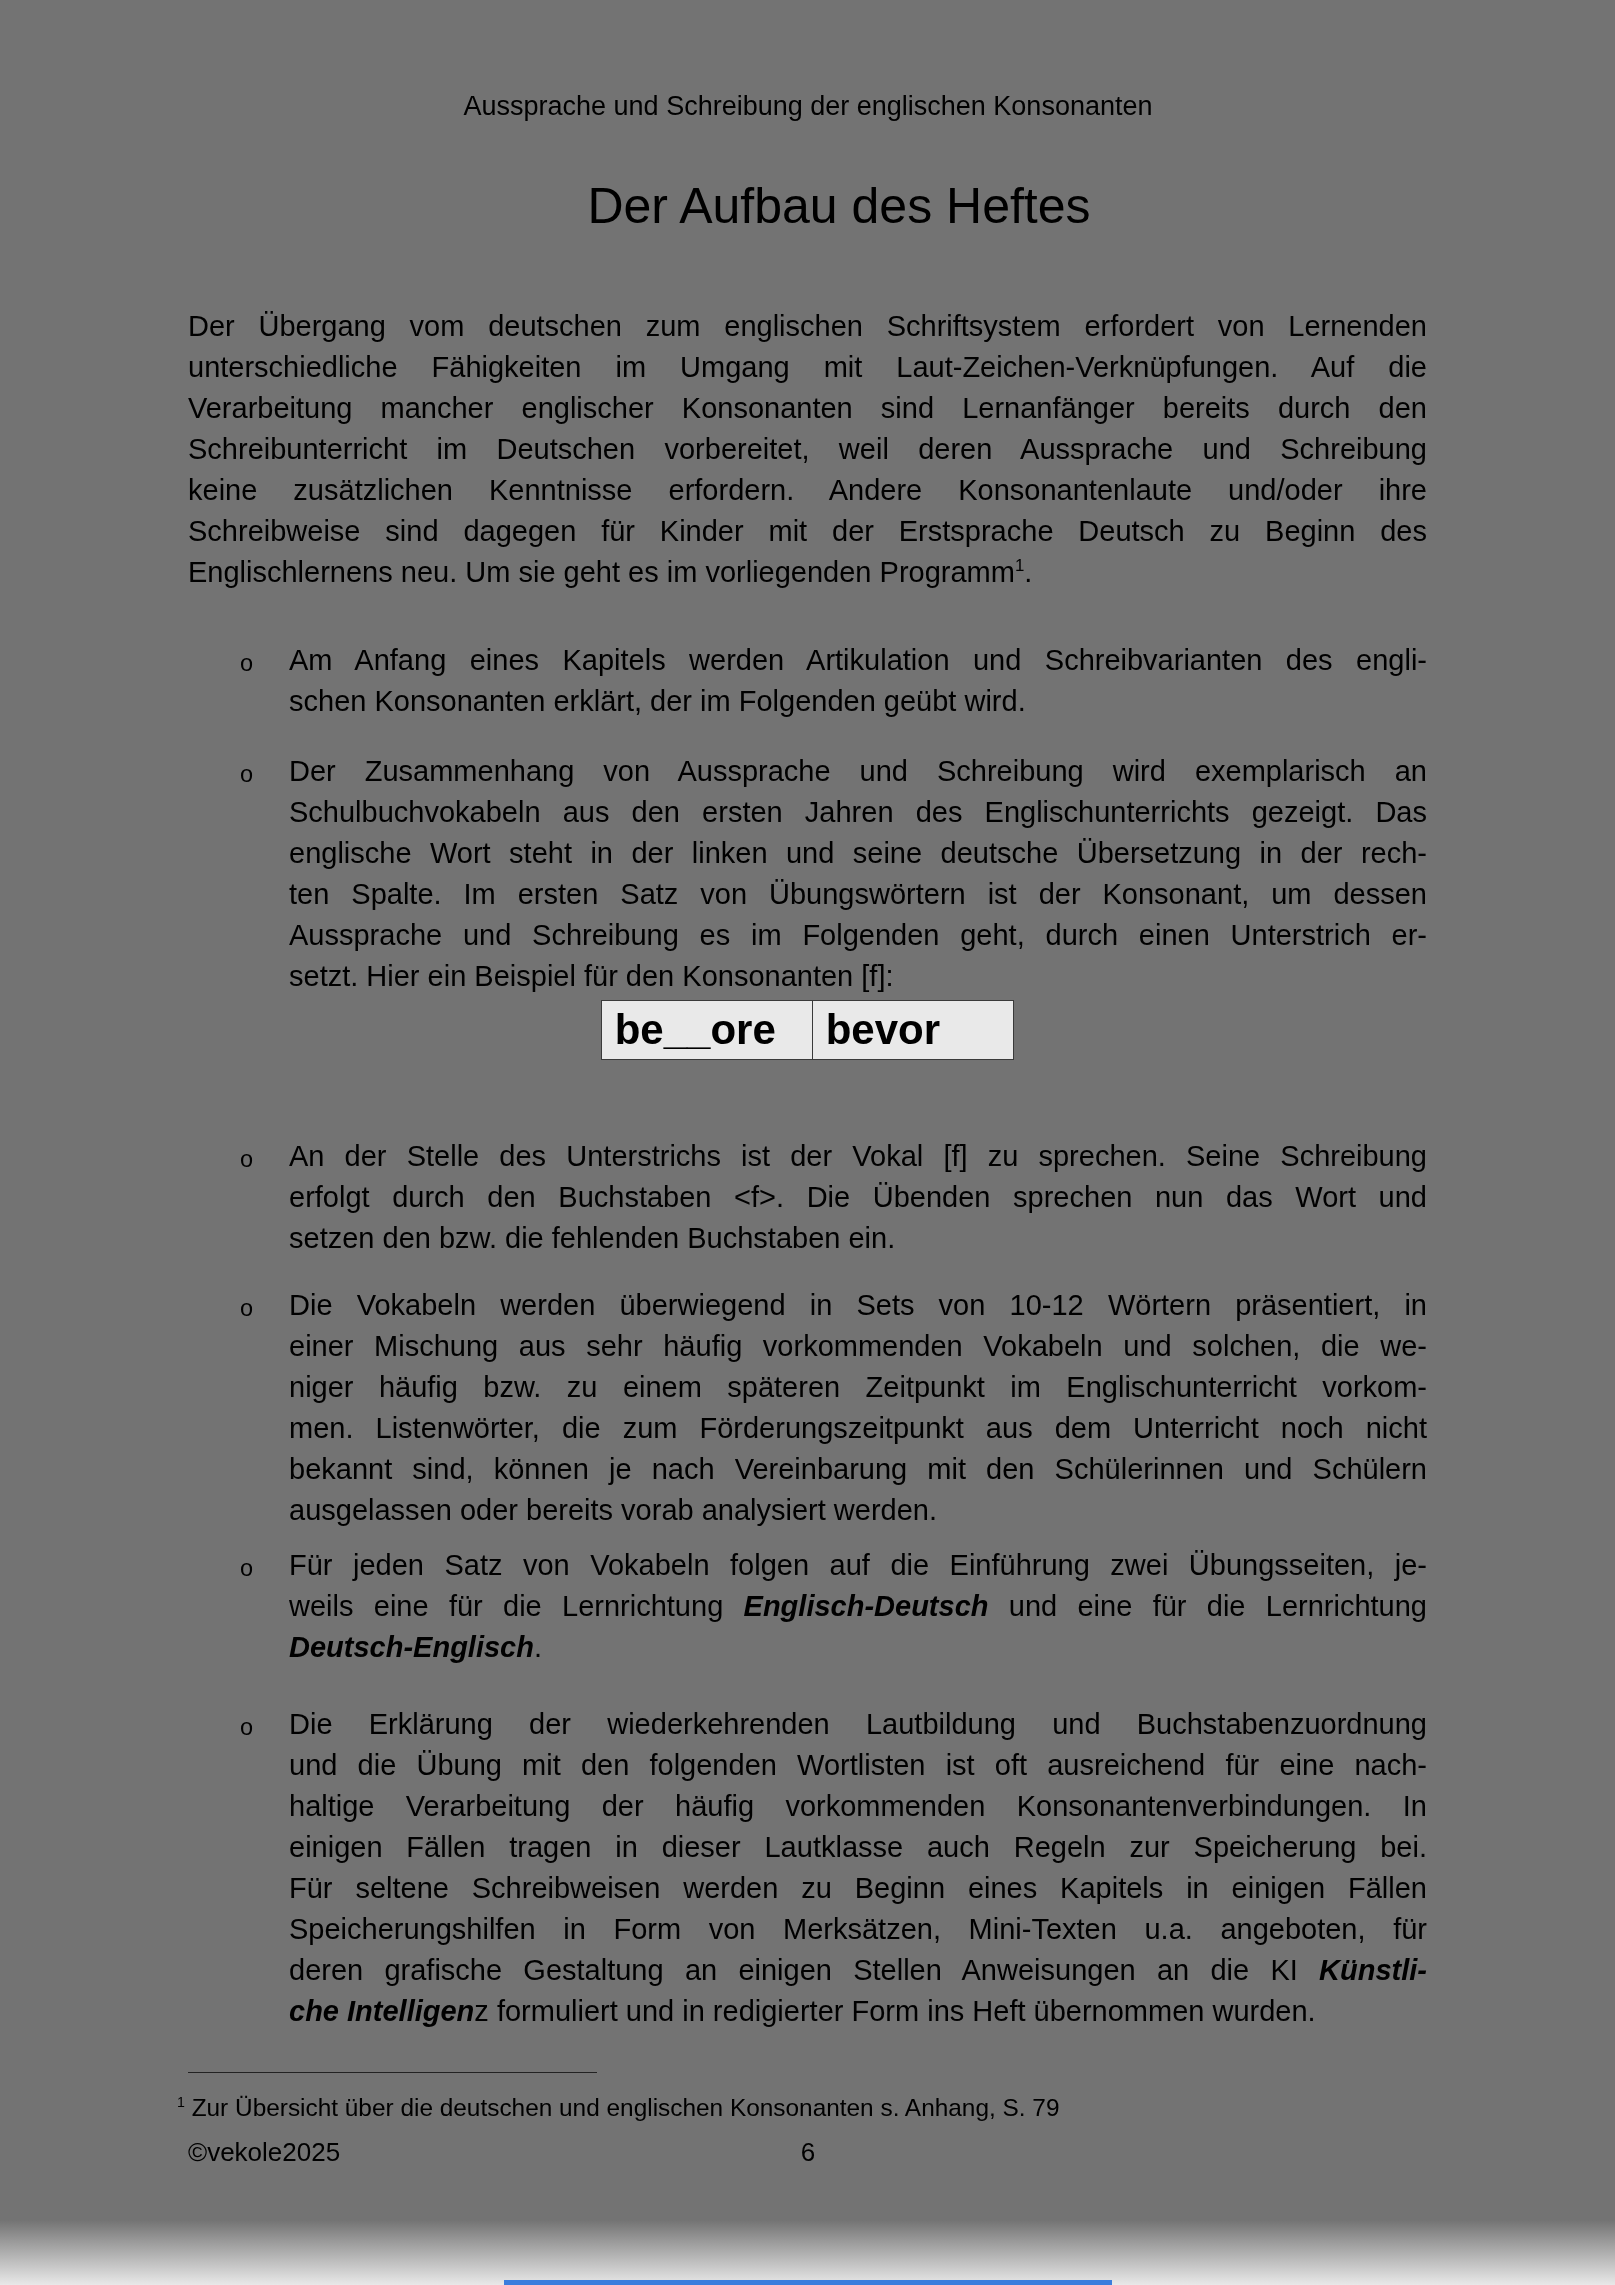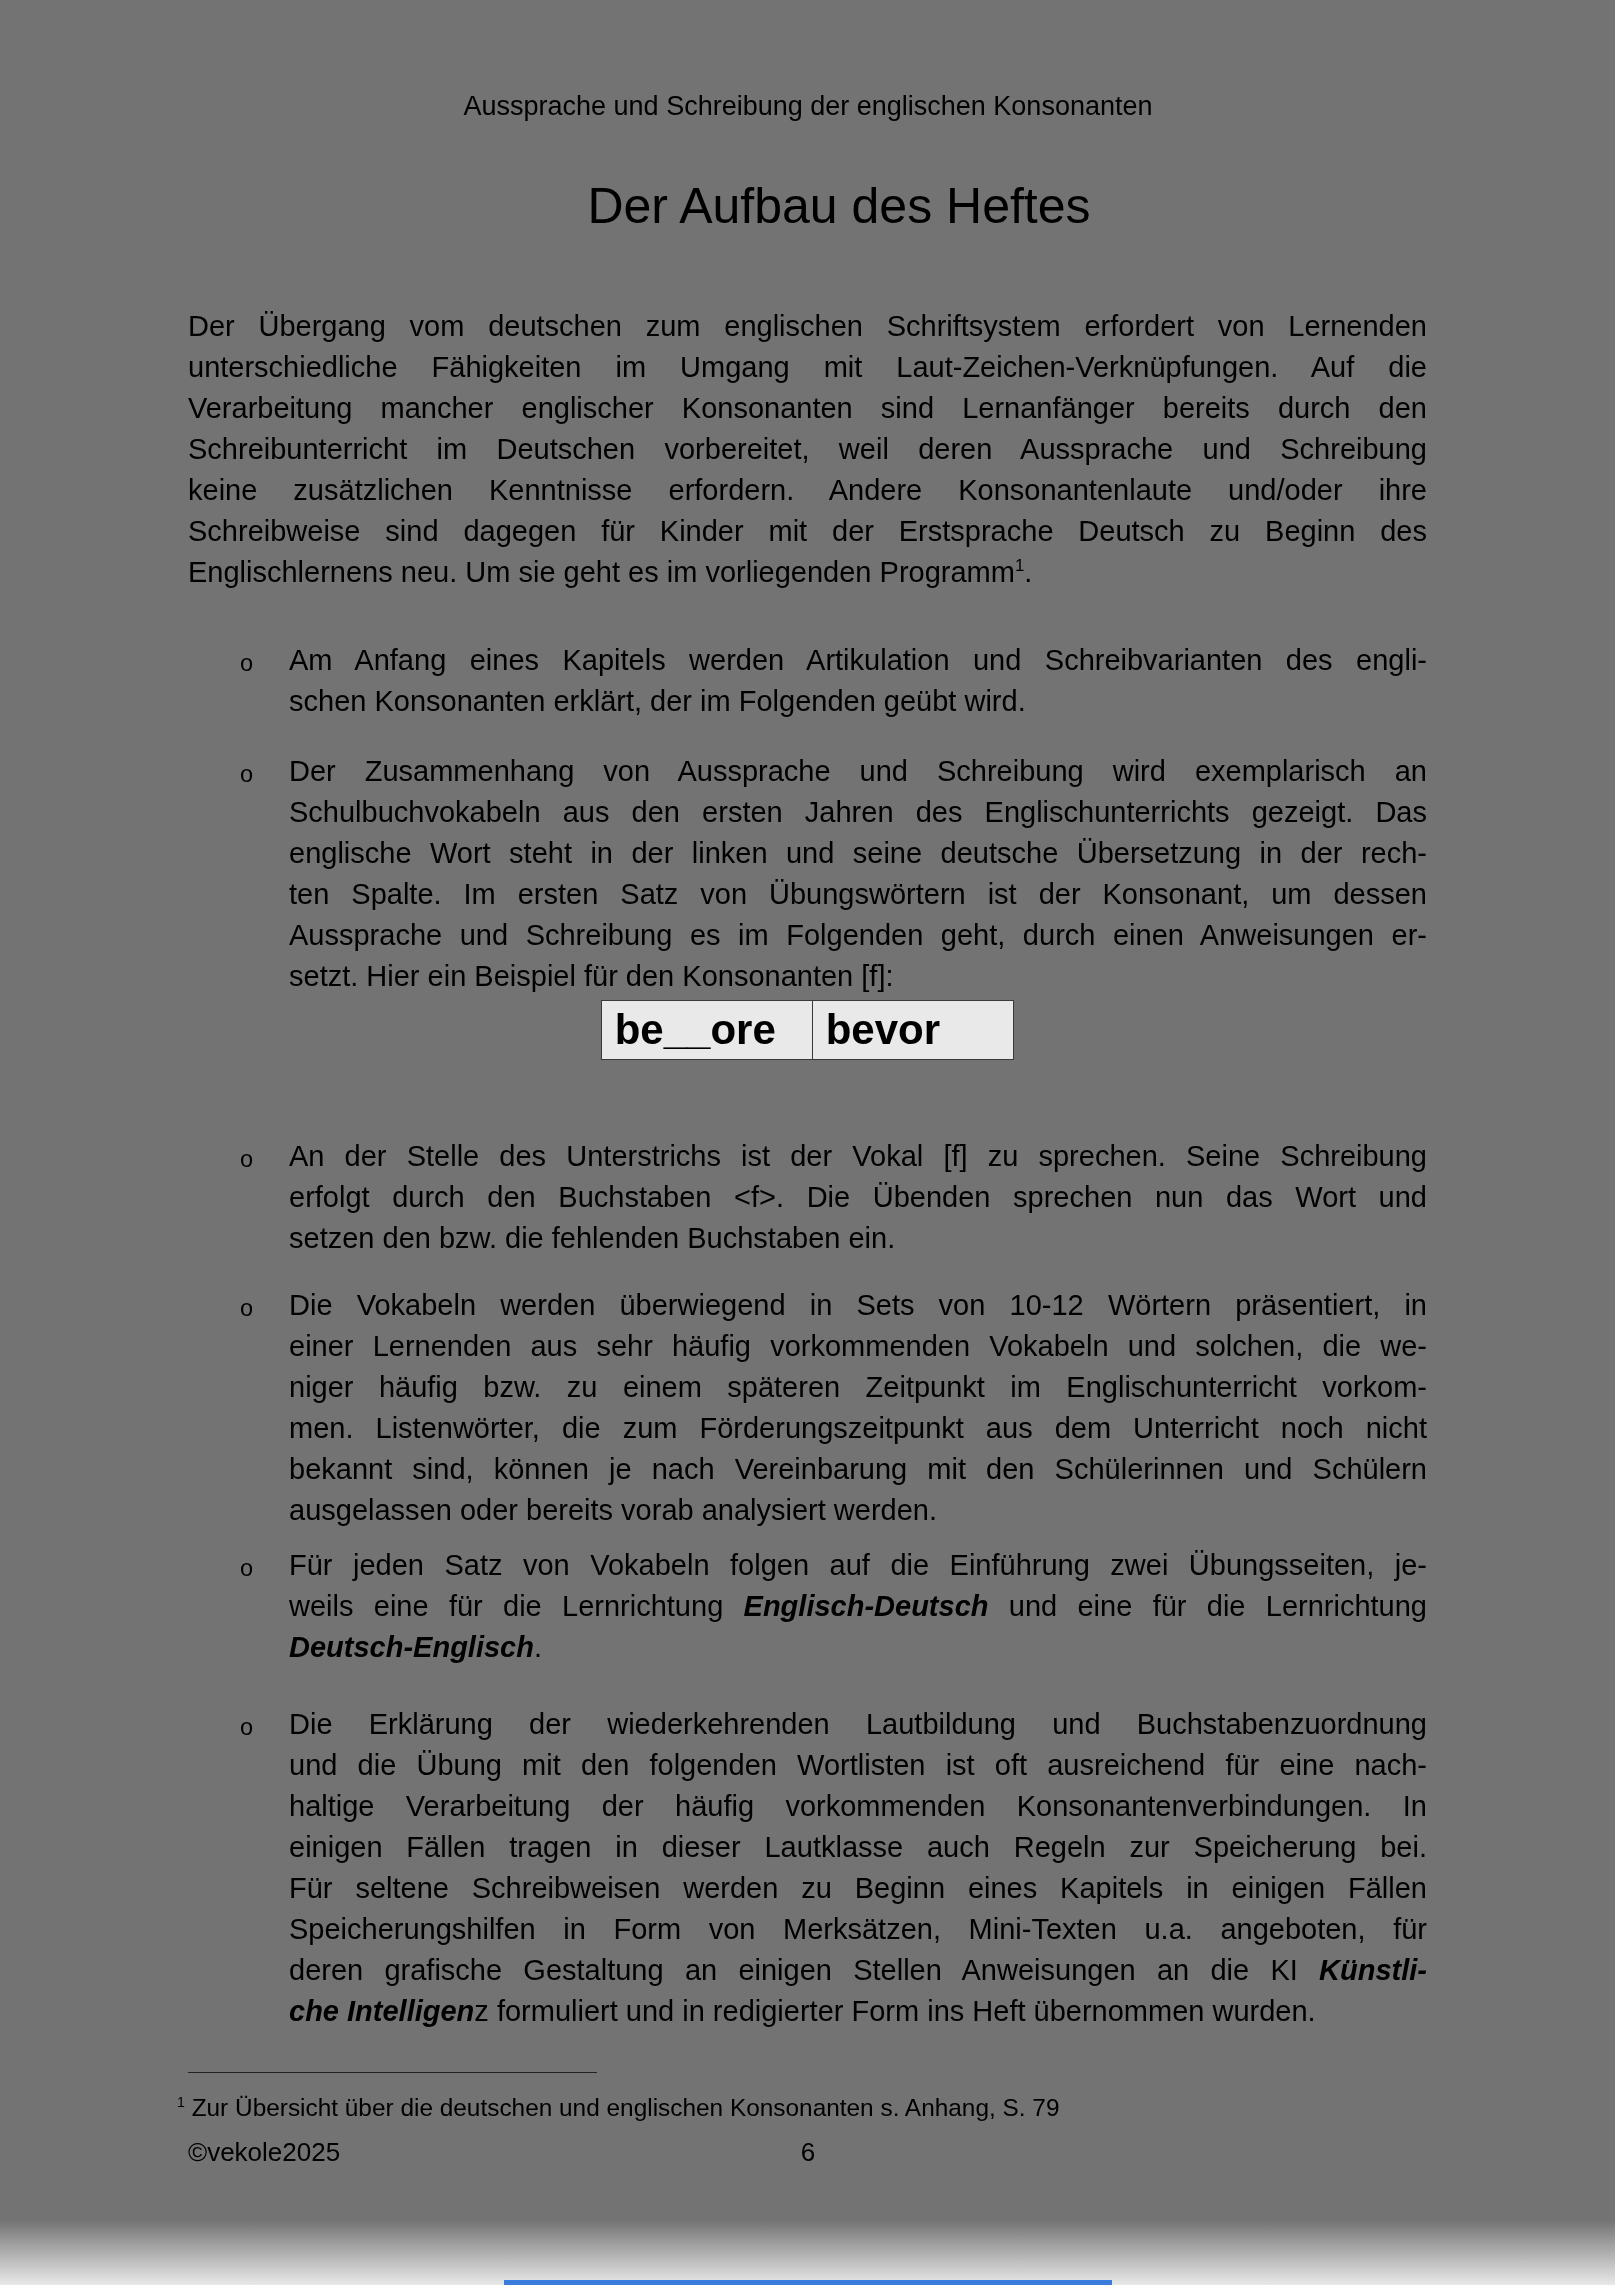--- a/index.html
+++ b/index.html
@@ -106,21 +106,21 @@
           <span class="marker">o</span>
           <div class="line">Am Anfang eines Kapitels werden Artikulation und Schreibvarianten des engli-</div>
           <div class="line last">schen Konsonanten erklärt, der im Folgenden geübt wird.</div>
         </div>
         <div class="bullet b-2">
           <span class="marker">o</span>
           <div class="line">Der Zusammenhang von Aussprache und Schreibung wird exemplarisch an</div>
           <div class="line">Schulbuchvokabeln aus den ersten Jahren des Englischunterrichts gezeigt. Das</div>
           <div class="line">englische Wort steht in der linken und seine deutsche Übersetzung in der rech-</div>
           <div class="line">ten Spalte. Im ersten Satz von Übungswörtern ist der Konsonant, um dessen</div>
-          <div class="line">Aussprache und Schreibung es im Folgenden geht, durch einen Anweisungen er-</div>
+          <div class="line">Aussprache und Schreibung es im Folgenden geht, durch einen Unterstrich er-</div>
           <div class="line last">setzt. Hier ein Beispiel für den Konsonanten [f]:</div>
         </div>
       </div>
 
     <div class="example-row">
       <div class="example-box" style="background: rgb(233, 233, 233); border-color: rgb(58, 58, 58);">
         <div class="example-cell en" style="border-right-color: rgb(58, 58, 58);">be__ore</div>
         <div class="example-cell de">bevor</div>
       </div>
     </div>
@@ -128,21 +128,21 @@
     <div>
         <div class="bullet b-3">
           <span class="marker">o</span>
           <div class="line">An der Stelle des Unterstrichs ist der Vokal [f] zu sprechen. Seine Schreibung</div>
           <div class="line">erfolgt durch den Buchstaben &lt;f&gt;. Die Übenden sprechen nun das Wort und</div>
           <div class="line last">setzen den bzw. die fehlenden Buchstaben ein.</div>
         </div>
         <div class="bullet b-4">
           <span class="marker">o</span>
           <div class="line">Die Vokabeln werden überwiegend in Sets von 10-12 Wörtern präsentiert, in</div>
-          <div class="line">einer Lernenden aus sehr häufig vorkommenden Vokabeln und solchen, die we-</div>
+          <div class="line">einer Mischung aus sehr häufig vorkommenden Vokabeln und solchen, die we-</div>
           <div class="line">niger häufig bzw. zu einem späteren Zeitpunkt im Englischunterricht vorkom-</div>
           <div class="line">men. Listenwörter, die zum Förderungszeitpunkt aus dem Unterricht noch nicht</div>
           <div class="line">bekannt sind, können je nach Vereinbarung mit den Schülerinnen und Schülern</div>
           <div class="line last">ausgelassen oder bereits vorab analysiert werden.</div>
         </div>
         <div class="bullet b-5">
           <span class="marker">o</span>
           <div class="line">Für jeden Satz von Vokabeln folgen auf die Einführung zwei Übungsseiten, je-</div>
           <div class="line">weils eine für die Lernrichtung <i>Englisch-Deutsch</i> und eine für die Lernrichtung</div>
           <div class="line last"><i>Deutsch-Englisch</i>.</div>

